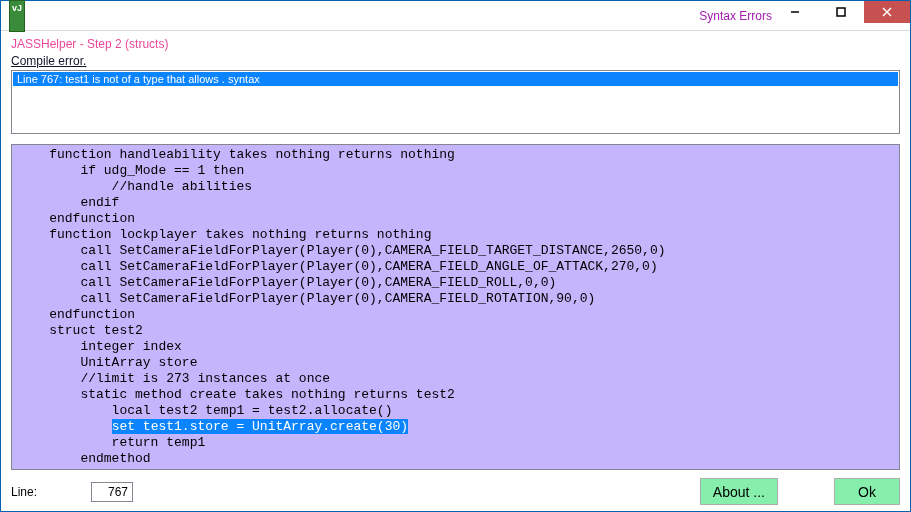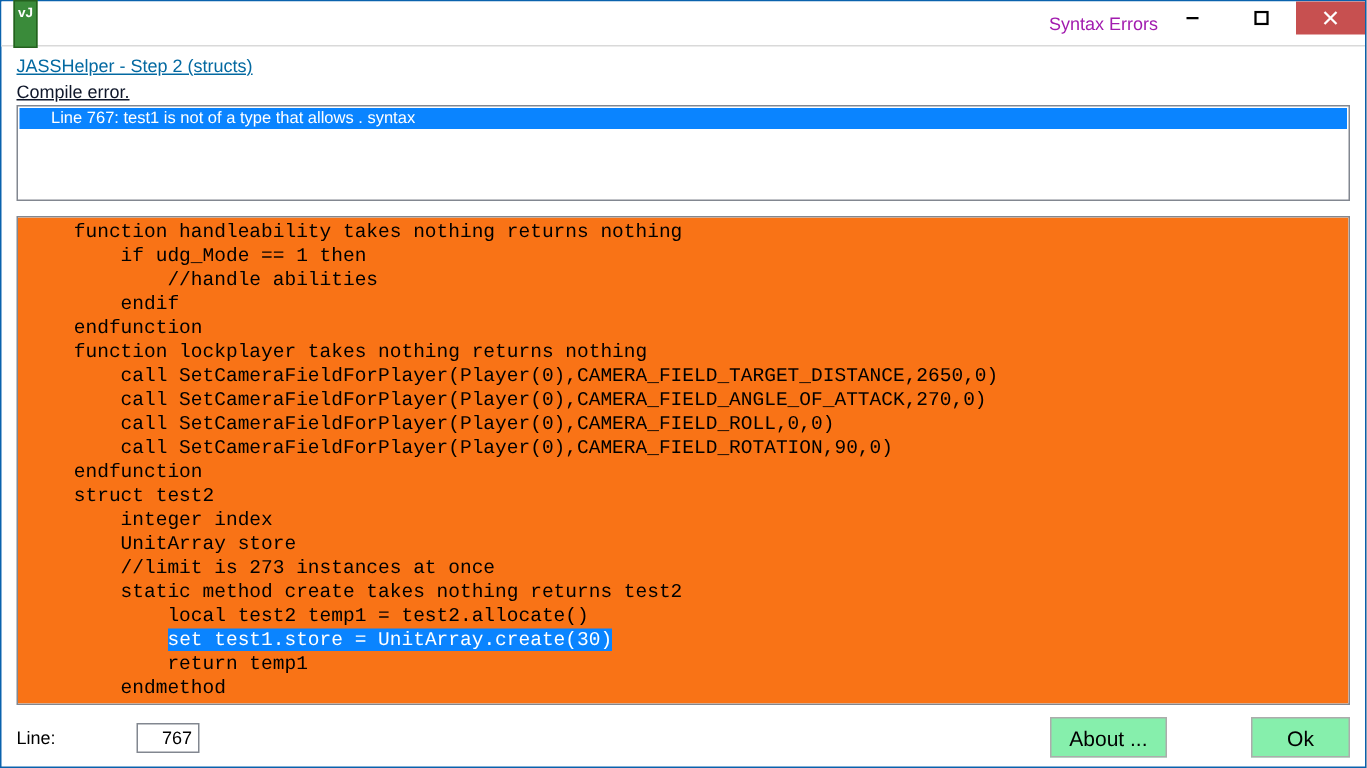--- a/index.html
+++ b/index.html
@@ -48,49 +48,49 @@
     cursor: pointer;
   }
   .win-btn svg { display: block; }
   .win-close { background: #c75050; width: 46px; height: 22px; }
   .client {
     flex: 1;
     display: flex;
     flex-direction: column;
     padding: 4px 10px 6px 10px;
   }
-  .subtitle { margin: 2px 0 0 0; font-size: 12px; color: #0369a1; text-decoration: underline; }
+  .subtitle { margin: 2px 0 0 0; font-size: 12px; color: #ec4899; }
   .compile-label { margin: 3px 0 2px 0; font-size: 12px; color: #0f172a; text-decoration: underline; }
   .error-list {
     border: 1px solid #828790;
     background: #fff;
     height: 64px;
     overflow: hidden;
     padding: 1px;
     font-size: 11px;
   }
   .error-item {
     background: #0a84ff;
     color: #fff;
-    padding: 1px 21px;
+    padding: 1px 4px;
     white-space: nowrap;
     cursor: pointer;
   }
   .code-area-wrap {
     border: 1px solid #828790;
     margin-top: 10px;
     flex: 1;
     display: flex;
     flex-direction: column;
     overflow: hidden;
   }
   .code-area {
     flex: 1;
     overflow: scroll;
-    background: #f97316;
+    background: #c4b5fd;
     font-family: "Courier New", monospace;
     font-size: 13px;
     line-height: 16px;
     white-space: pre;
     color: #000;
     padding: 2px 0 2px 0;
     position: relative;
   }
   .code-line { padding: 0 6px; }
   .code-hl {

